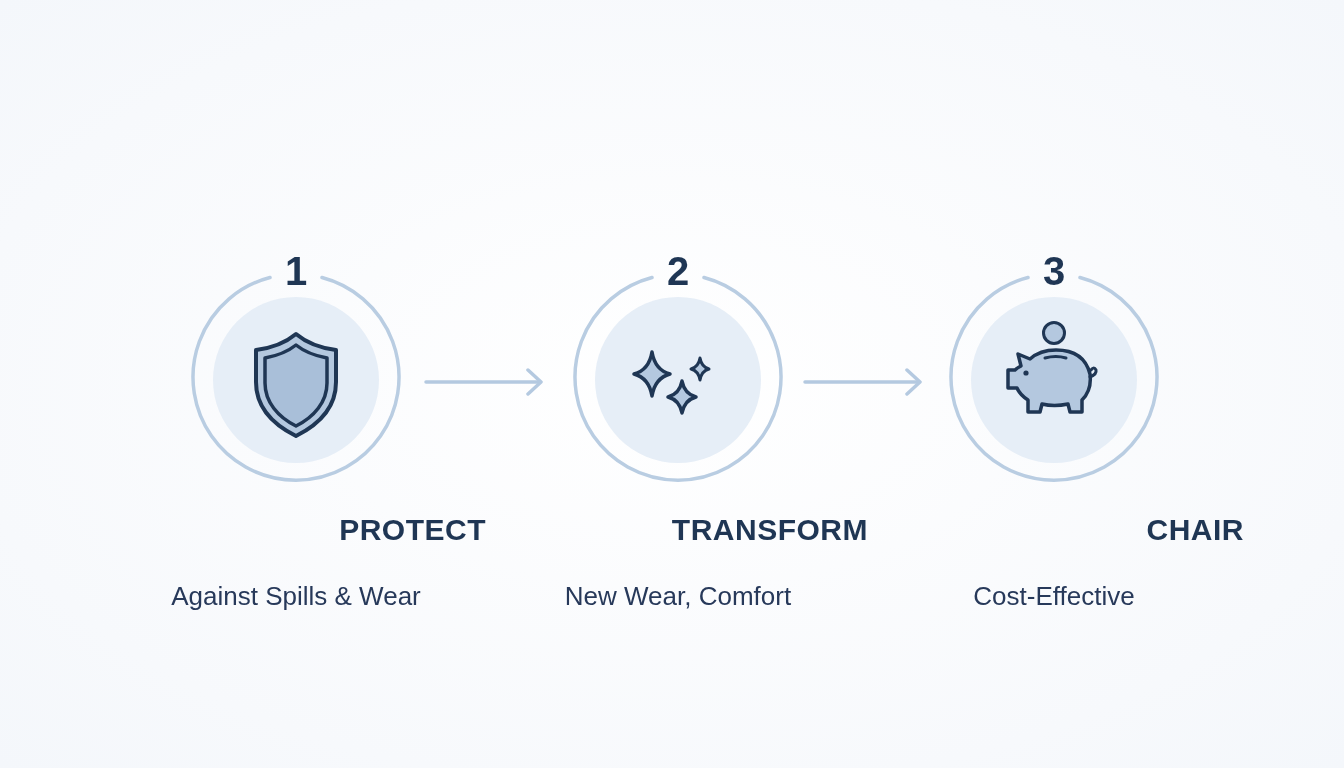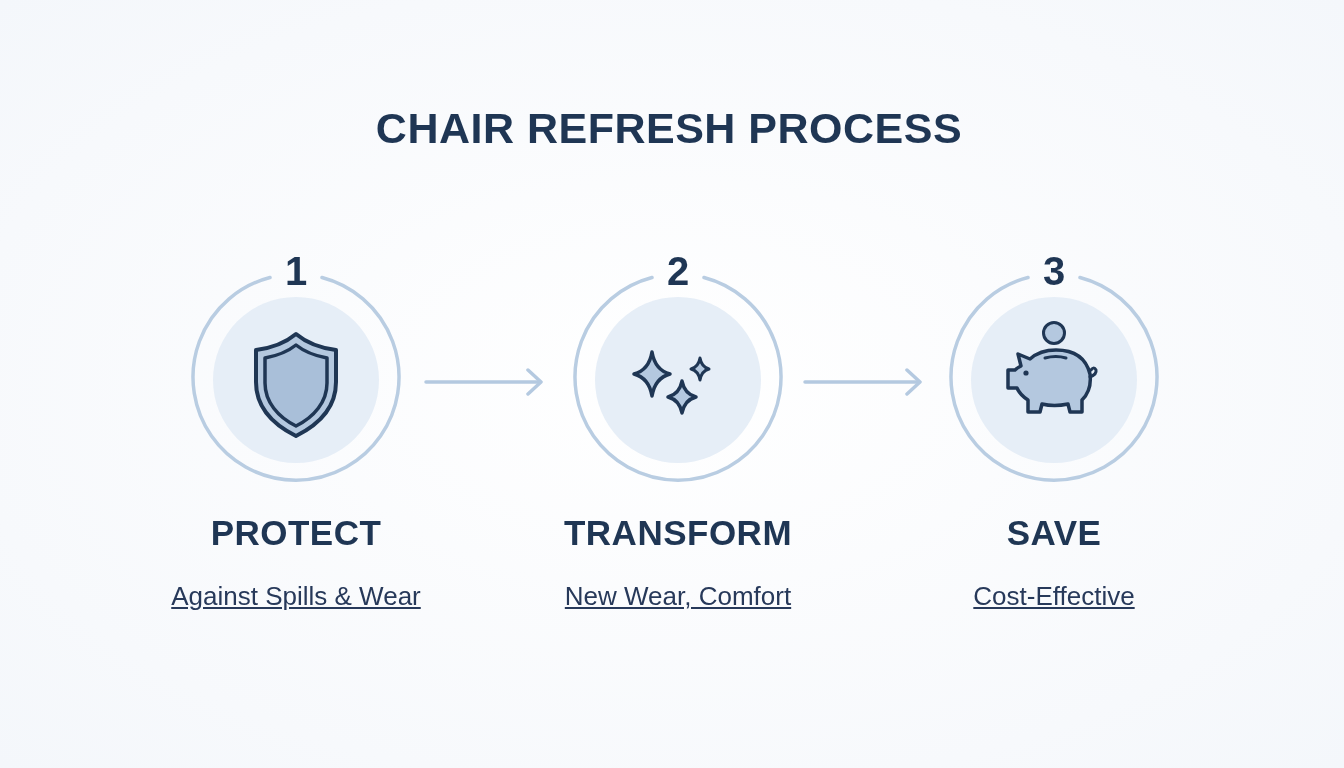--- a/index.html
+++ b/index.html
@@ -48,47 +48,45 @@
   .step svg.ring {
     position: absolute;
     left: 40px;
     top: 25px;
   }
   .step .heading {
     position: absolute;
     left: -40px;
     width: 380px;
     top: 268px;
-    text-align: center;
-    font-size: 35px;
+    text-align: right;
+    font-size: 30px;
     font-weight: bold;
     letter-spacing: 0.5px;
     color: #1f3654;
   }
   .step .sub {
     position: absolute;
     left: -40px;
     width: 380px;
     top: 336px;
     text-align: center;
     font-size: 26px;
     color: #27395a;
-    text-decoration: underline;
   }
   .arrow {
     position: absolute;
     top: 368px;
   }
 </style>
 </head>
 <body>
 
 <div class="canvas">
 
-  <div class="title">CHAIR REFRESH PROCESS</div>
 
   <div class="step" style="left:146px;">
     <div class="num">1</div>
     <svg class="ring" width="220" height="220" viewBox="0 0 220 220">
 
       <path d="M 84 7.5 A 103 103 0 1 0 136 7.5" fill="none" stroke="#b9cde2" stroke-width="3.5" stroke-linecap="round"></path>
       <circle cx="110" cy="110" r="83" fill="#e6eef7"></circle>
       <g>
         <path d="M110 64 C 98 74, 86 78, 70 80 L 70 112 C 70 136, 86 154, 110 166 C 134 154, 150 136, 150 112 L 150 80 C 134 78, 122 74, 110 64 Z" fill="#b4c8df" stroke="#1f3654" stroke-width="4" stroke-linejoin="round"></path>
         <path d="M110 75 C 100 83, 90 86, 79 88 L 79 113 C 79 132, 92 147, 110 156 C 128 147, 141 132, 141 113 L 141 88 C 130 86, 120 83, 110 75 Z" fill="#a9bfd9" stroke="#1f3654" stroke-width="3.5" stroke-linejoin="round"></path>
@@ -154,17 +152,17 @@
                  L 71 100
                  Q 73 98 77 96 Z" fill="#b4c8df" stroke="#1f3654" stroke-width="3.5" stroke-linejoin="round"></path>
 
         <path d="M 101 88 Q 112 85 122 88" fill="none" stroke="#1f3654" stroke-width="3" stroke-linecap="round"></path>
 
         <circle cx="82" cy="103" r="2.6" fill="#1f3654"></circle>
 
         <path d="M 146 107 Q 153 104 152 100 Q 150 96 147 100" fill="none" stroke="#1f3654" stroke-width="3" stroke-linecap="round"></path>
       </g>
     </svg>
-    <div class="heading">SAVE</div>
+    <div class="heading">CHAIR</div>
     <div class="sub">Cost-Effective</div>
   </div>
 
 </div>
 
 </body></html>

